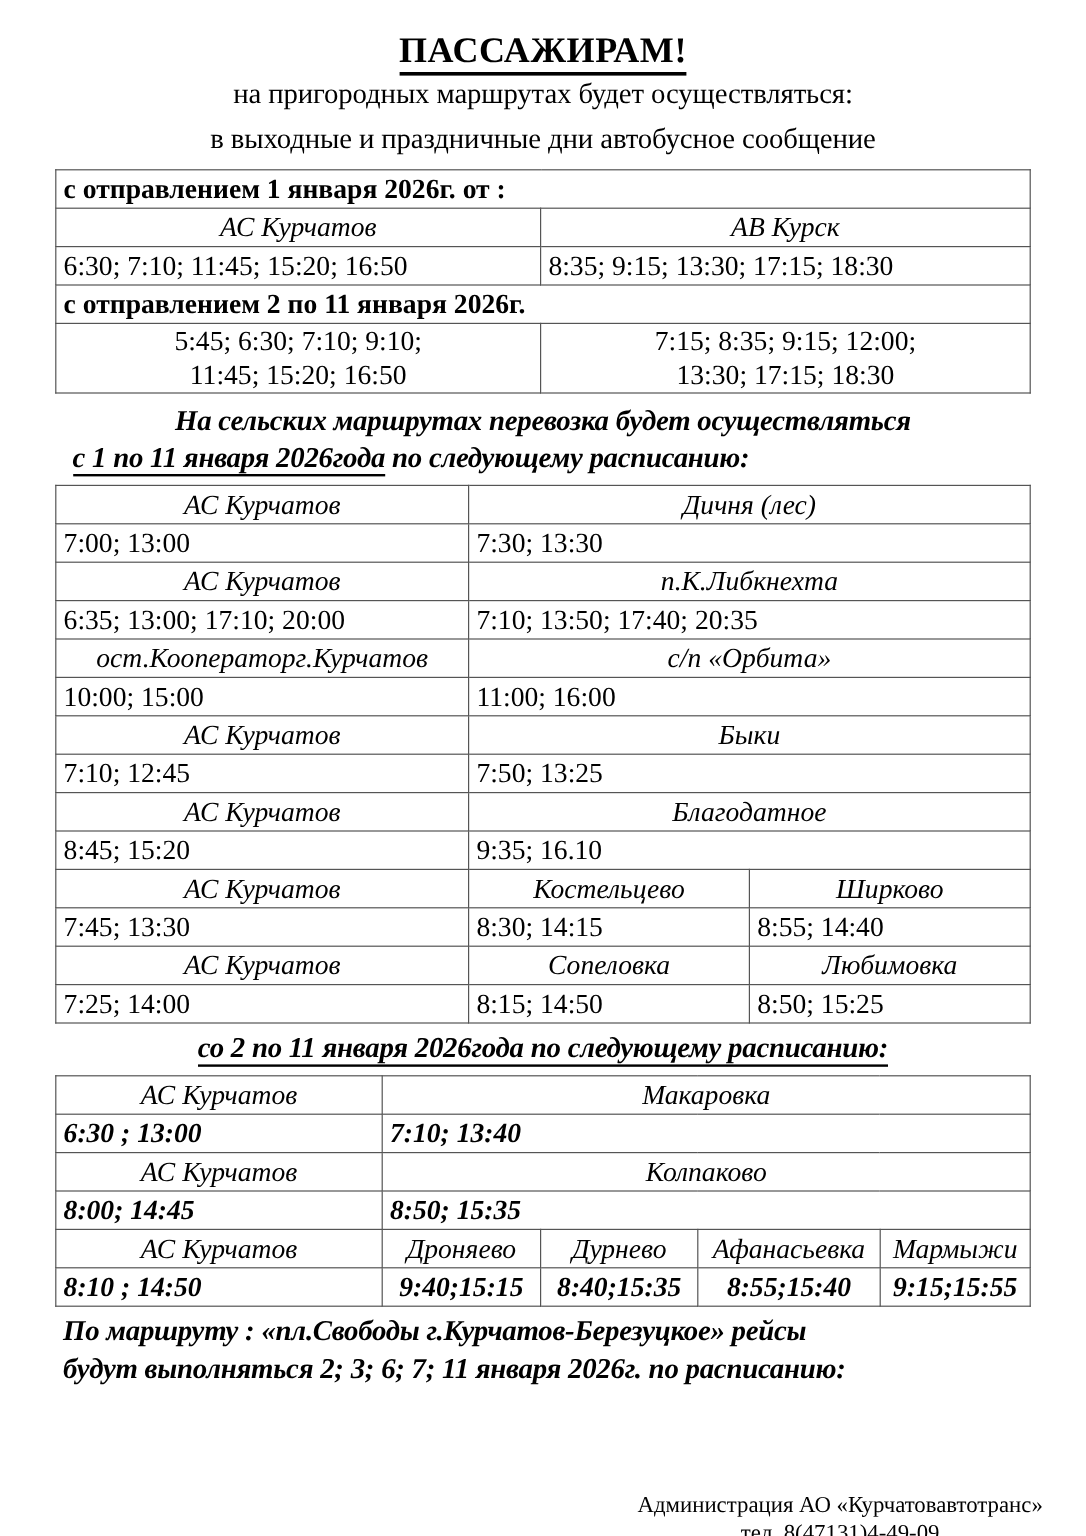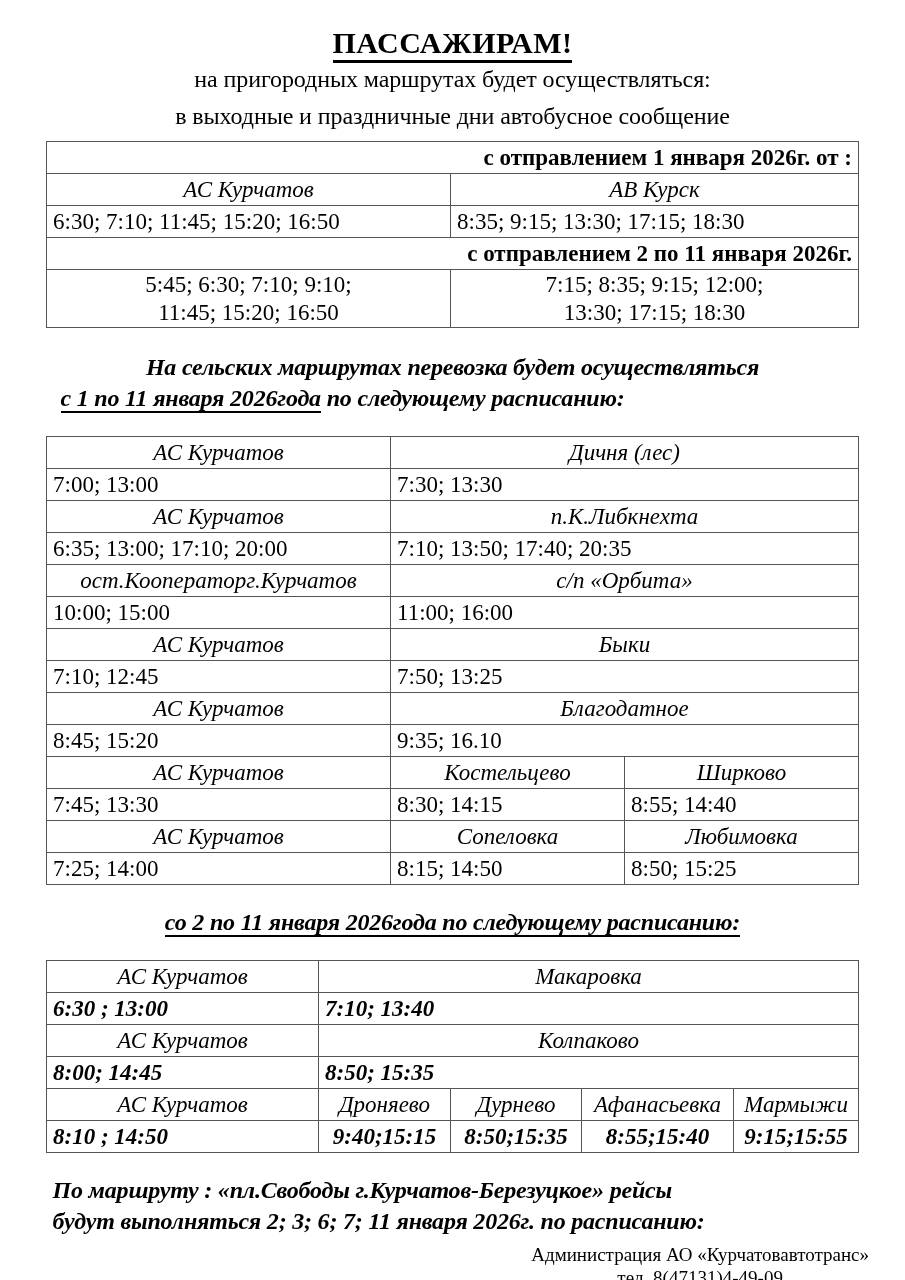--- a/index.html
+++ b/index.html
@@ -55,21 +55,21 @@
     border: 1px solid #555;
     padding: 1px 6px;
     vertical-align: middle;
     font-size: 23px;
     line-height: 1.18;
     height: 32px;
     box-sizing: border-box;
   }
   
   td.banner {
-    text-align: right;
+    text-align: left;
     font-weight: bold;
     font-size: 23px;
   }
   
   td.route {
     text-align: center;
     font-weight: normal;
     font-style: italic;
   }
   
@@ -91,21 +91,21 @@
   }
   td.two-line {
     text-align: center;
     height: 68px;
     line-height: 1.32;
   }
 
   
   .sec-head {
     width: 812px;
-    margin: 16px auto;
+    margin: 0 auto;
     font-weight: bold;
     font-style: italic;
     font-size: 24px;
     line-height: 1.3;
     letter-spacing: -0.2px;
     font-family: Liberation Serif, serif;
   }
   .sec-head .l1 { display: block; text-align: center; }
   .sec-head .l2 { display: block; text-align: left; padding-left: 14px; }
   .sec-head .l-left { display: block; text-align: left; padding-left: 6px; }
@@ -297,21 +297,21 @@
       <tr>
         <td class="route">АС Курчатов</td>
         <td class="route">Дроняево</td>
         <td class="route">Дурнево</td>
         <td class="route">Афанасьевка</td>
         <td class="route">Мармыжи</td>
       </tr>
       <tr>
         <td class="times-bi">8:10 ; 14:50</td>
         <td class="times-bi center">9:40;15:15</td>
-        <td class="times-bi center">8:50;15:35</td>
+        <td class="times-bi center">8:40;15:35</td>
         <td class="times-bi center">8:55;15:40</td>
         <td class="times-bi center">9:15;15:55</td>
       </tr>
     </tbody>
   </table>
 
   <div class="gap-6"></div>
 
   <div class="sec-head">
     <span class="l-left">По маршруту : «пл.Свободы г.Курчатов-Березуцкое» рейсы</span>

